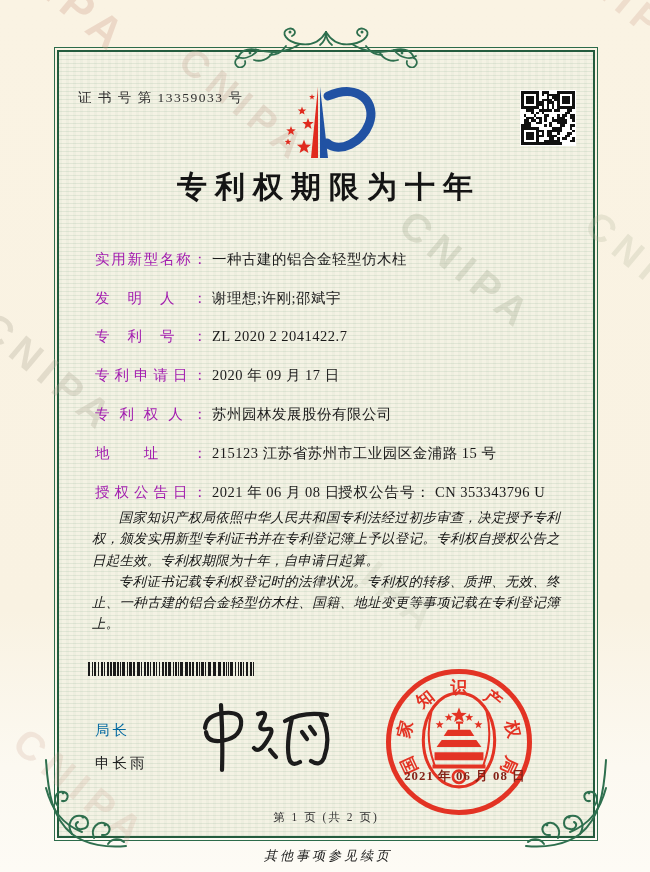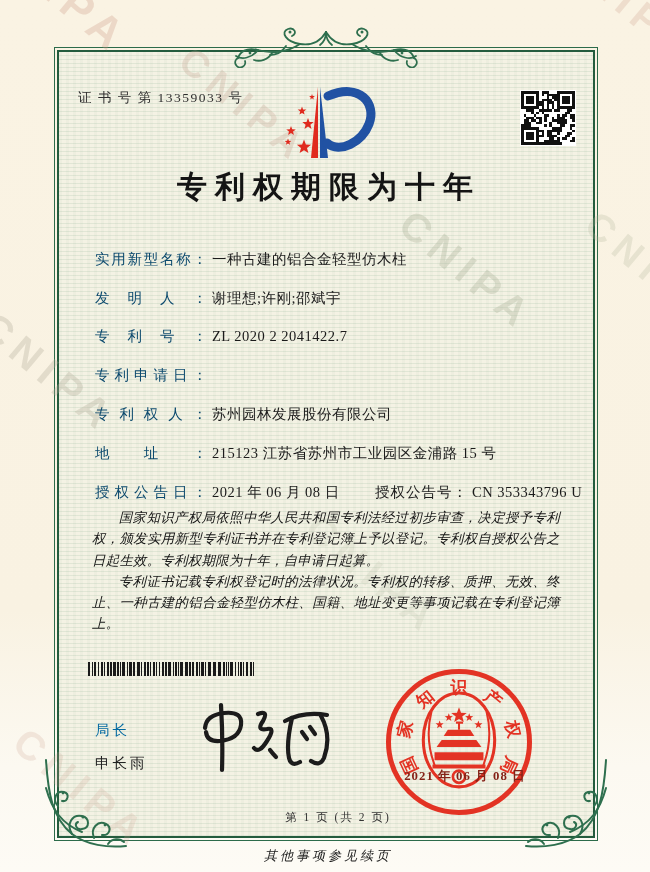--- a/index.html
+++ b/index.html
@@ -29,42 +29,42 @@
   .wm8{left:292px;top:552px;font-size:40px;color:rgba(168,175,150,.16);}
   
   .content{position:absolute;inset:0;z-index:2;border-radius:11px;}
   .cert-number{position:absolute;left:78px;top:89px;font-size:13.5px;letter-spacing:1.5px;color:#2e2e2e;}
   .logo{position:absolute;left:272px;top:84px;width:108px;height:80px;}
   .qr{position:absolute;left:520px;top:90px;width:54px;height:54px;background:#fff;padding:1px;}
   .title{position:absolute;left:0;right:0;top:167px;text-align:center;font-size:30px;font-weight:700;
     letter-spacing:8px;text-indent:8px;color:#141414;}
   .fields{position:absolute;left:95px;top:240px;width:470px;font-size:14.5px;color:#1b1b1b;}
   .frow{height:38.8px;display:flex;align-items:center;white-space:nowrap;position:relative;}
-  .flabel{display:inline-block;width:112px;text-align:justify;text-align-last:justify;color:#0c4a6e;}
+  .flabel{display:inline-block;width:112px;text-align:justify;text-align-last:justify;color:#a21caf;}
   .fvalue{margin-left:5px;letter-spacing:0.5px;}
   .second{position:absolute;left:243px;display:flex;align-items:center;}
-  .flabel2{display:inline-block;width:92px;text-align:justify;text-align-last:justify;padding-left:37px;}
+  .flabel2{display:inline-block;width:92px;text-align:justify;text-align-last:justify;}
   .paras{position:absolute;left:92px;top:507px;width:468px;font-size:13.4px;line-height:21.3px;
     font-style:italic;color:#151515;text-align:justify;letter-spacing:0.3px;}
   .paras p{margin:0;text-indent:2em;}
   .barcode{position:absolute;left:88px;top:662px;width:170px;height:14px;}
   .officer-title{position:absolute;left:95px;top:721px;font-family:"Liberation Sans","DejaVu Sans",sans-serif;
     font-size:14.5px;letter-spacing:3px;color:#0369a1;font-weight:500;}
   .officer-name{position:absolute;left:95px;top:754px;font-family:"Liberation Sans","DejaVu Sans",sans-serif;
     font-size:14.5px;letter-spacing:3px;color:#222;font-weight:500;}
   .signature{position:absolute;left:190px;top:698px;width:152px;height:88px;}
   
   .seal{position:absolute;left:386px;top:669px;width:146px;height:146px;opacity:.94;}
   .seal-ring{position:absolute;inset:0;border:5px solid #e32819;border-radius:50%;box-sizing:border-box;}
   .seal-char{position:absolute;left:50%;top:50%;font-family:"Liberation Sans","DejaVu Sans",sans-serif;
     font-weight:700;font-size:17px;color:#e32819;}
   .emblem{position:absolute;left:50%;top:50%;transform:translate(-50%,-52%);}
   .seal-date{position:absolute;left:14px;top:99px;width:130px;text-align:center;font-size:12.8px;
     font-weight:700;color:#7e150b;letter-spacing:1px;white-space:nowrap;}
-  .page-info{position:absolute;left:66px;width:544px;top:810px;text-align:center;font-size:11.5px;
+  .page-info{position:absolute;left:54px;width:544px;top:810px;text-align:center;font-size:11.5px;
     letter-spacing:2px;color:#333;}
   .footer-note{position:absolute;left:6px;right:0;top:847px;text-align:center;font-size:13px;
     font-style:italic;letter-spacing:3px;color:#1c1c1c;}
   
   .orn-top{position:absolute;left:228px;top:22px;width:196px;height:46px;z-index:3;}
   .orn-bl{position:absolute;left:38px;top:758px;width:90px;height:95px;z-index:3;}
   .orn-br{position:absolute;left:524px;top:758px;width:90px;height:95px;z-index:3;transform:scaleX(-1);}
 </style>
 </head>
 <body>
@@ -403,20 +403,21 @@
     <div class="frow">
       <span class="flabel">发明人：</span>
       <span class="fvalue">谢理想;许刚;邵斌宇</span>
     </div>
     <div class="frow">
       <span class="flabel">专利号：</span>
       <span class="fvalue">ZL 2020 2 2041422.7</span>
     </div>
     <div class="frow">
       <span class="flabel">专利申请日：</span>
+      <span class="fvalue">2020 年 09 月 17 日</span>
     </div>
     <div class="frow">
       <span class="flabel">专利权人：</span>
       <span class="fvalue">苏州园林发展股份有限公司</span>
     </div>
     <div class="frow">
       <span class="flabel">地址：</span>
       <span class="fvalue">215123 江苏省苏州市工业园区金浦路 15 号</span>
     </div>
     <div class="frow">

